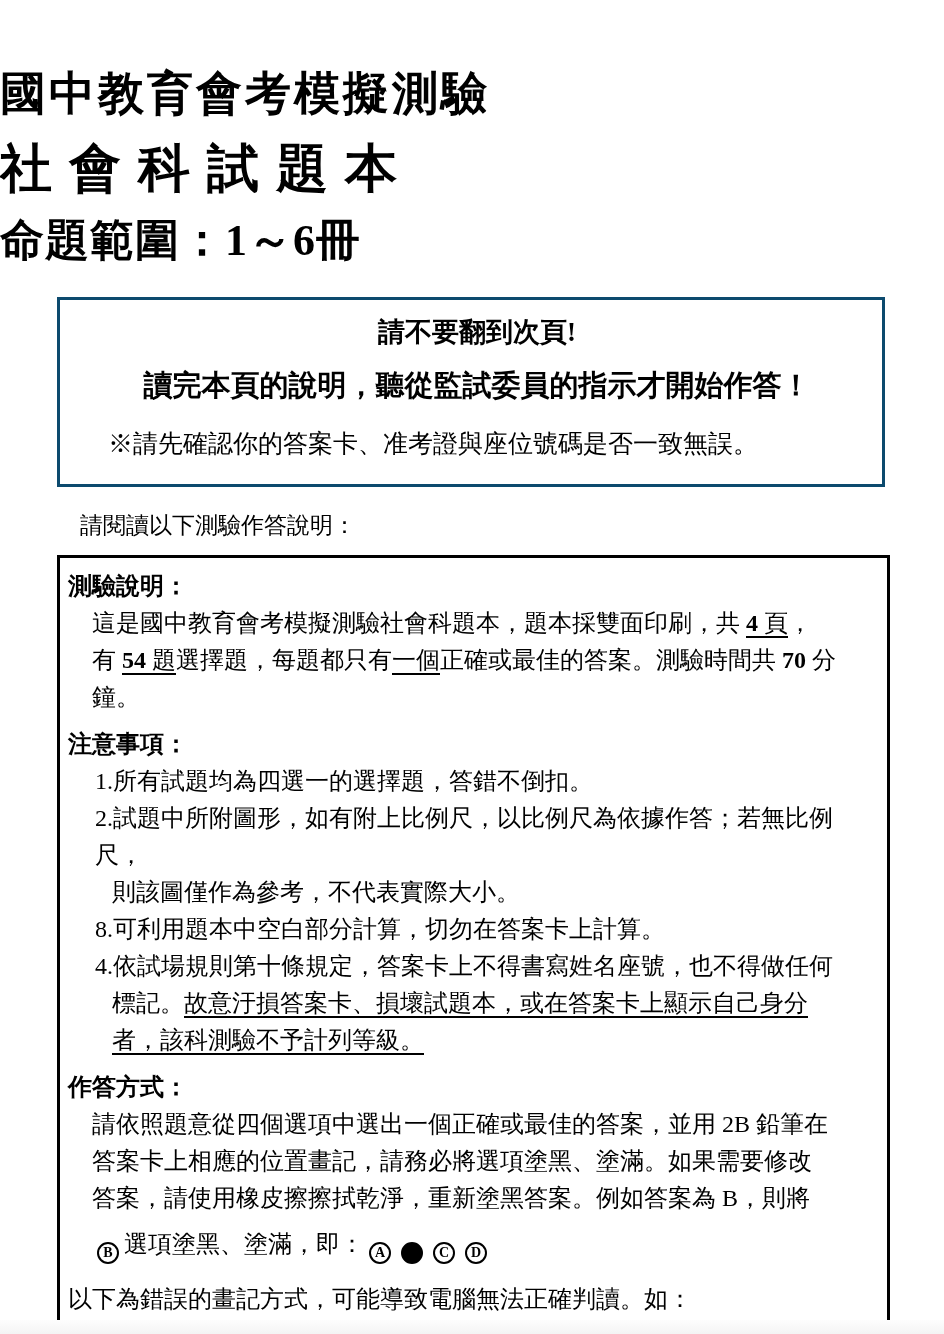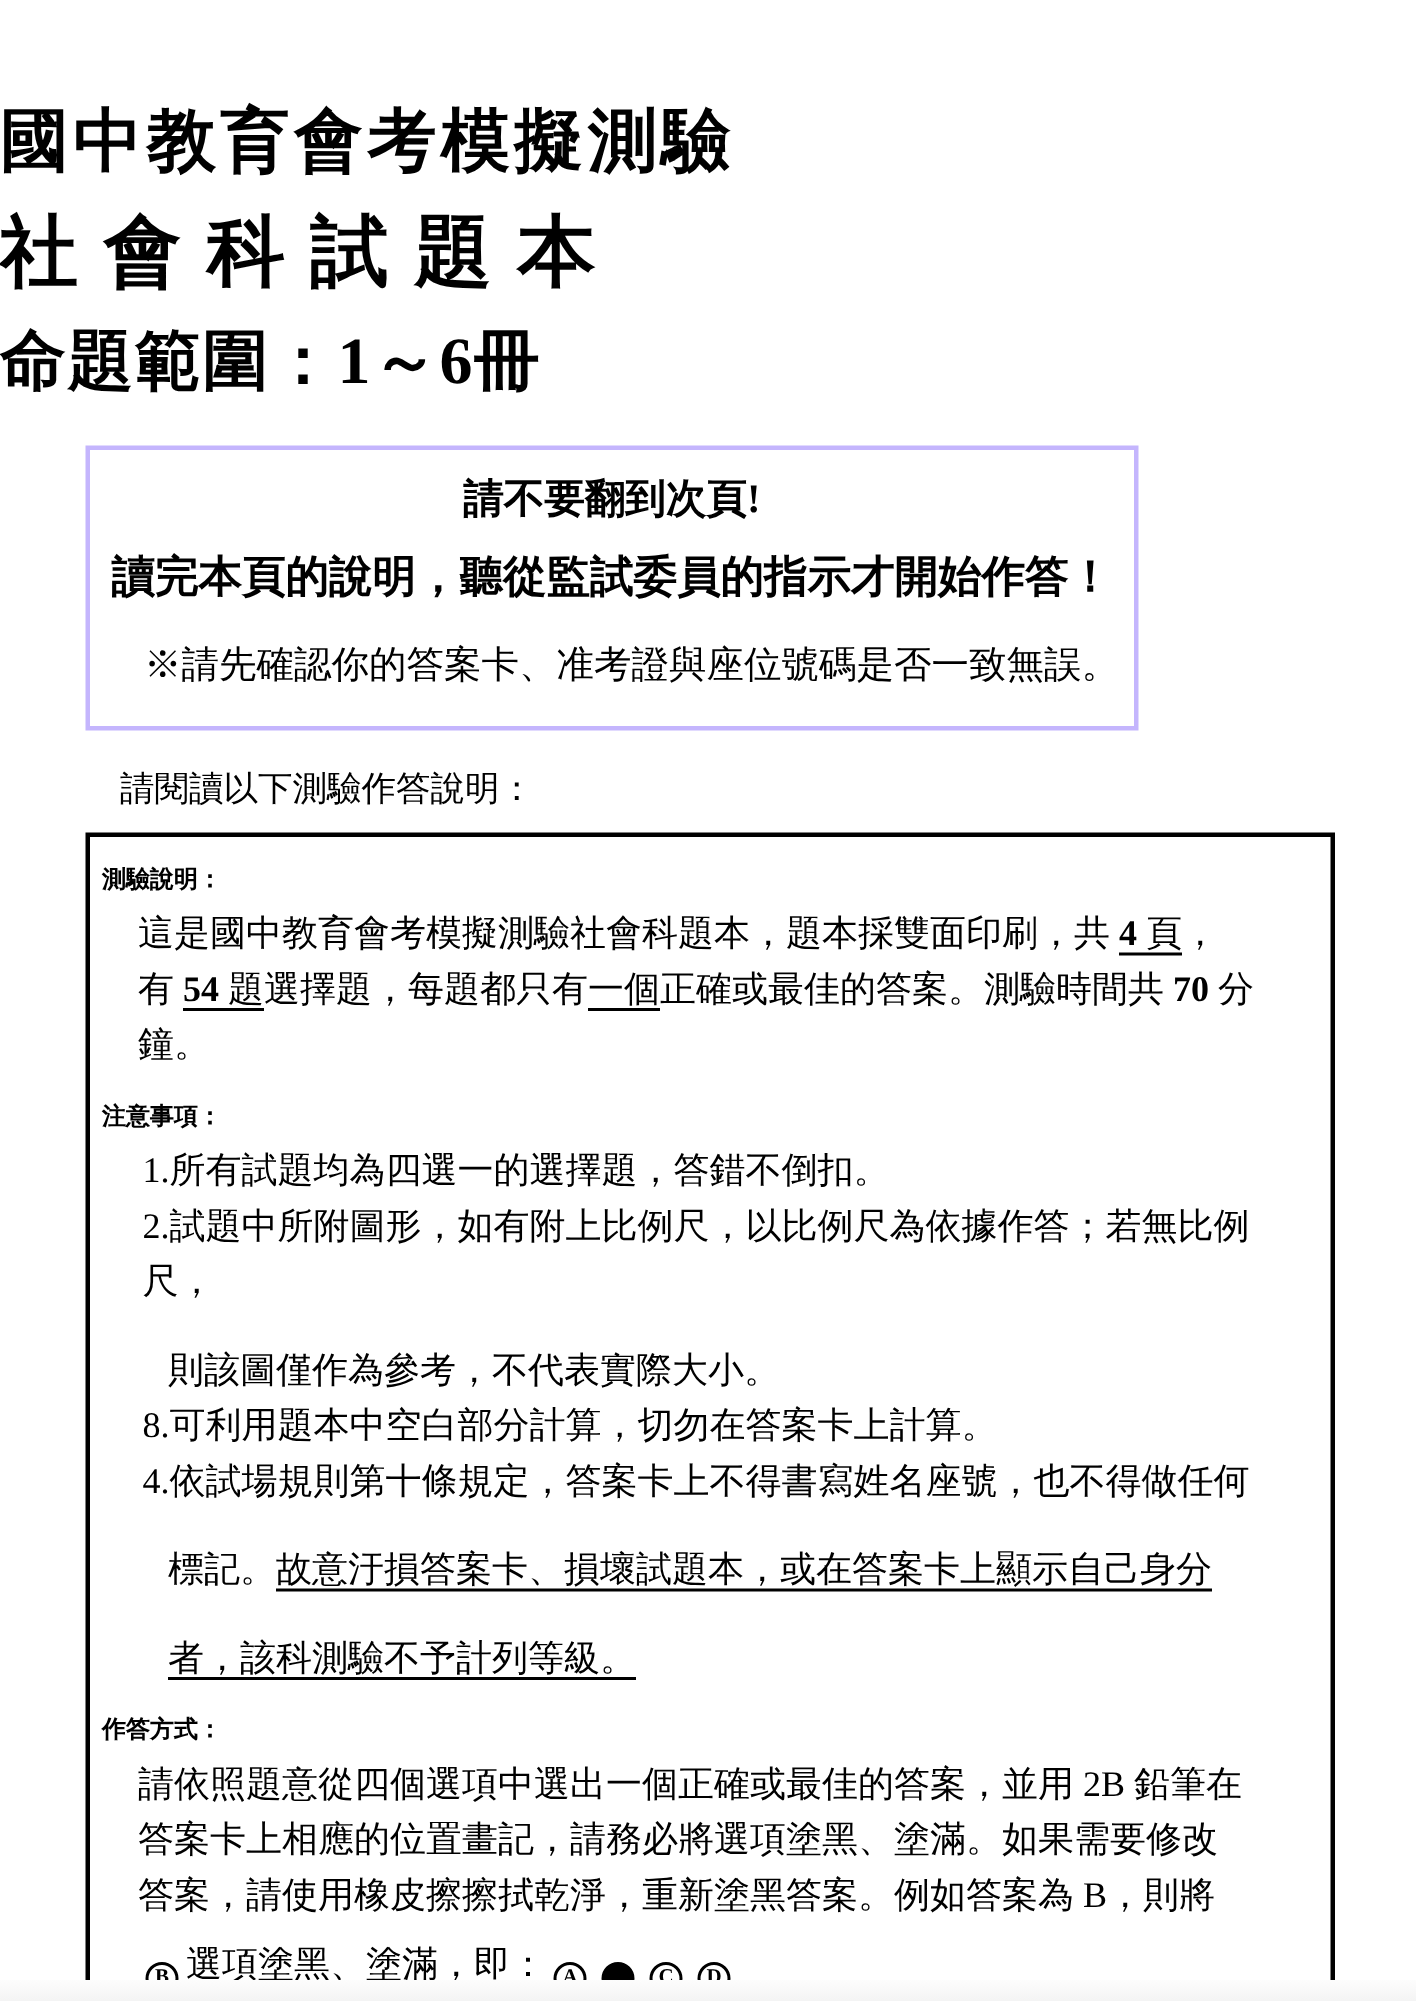--- a/index.html
+++ b/index.html
@@ -12,40 +12,40 @@
   .page{position:relative;width:944px;height:1334px;}
 
   
   .titles{padding-top:52px;text-align:left;margin-top:12px;}
   .title-main{font-size:46px;font-weight:bold;letter-spacing:3px;line-height:60px;}
   .title-subject{font-size:52px;font-weight:bold;letter-spacing:2px;line-height:62px;margin-top:14px;}
   .title-scope{font-size:44px;font-weight:bold;letter-spacing:1px;line-height:62px;margin-top:10px;}
 
   
   .warning-box{
-    box-sizing:border-box;width:702px;margin:25px 0 0 57px;
-    border:3px solid #c4b5fd;padding:12px 0 24px 0;background:#fff;
+    box-sizing:border-box;width:828px;margin:25px 0 0 57px;
+    border:3px solid #0c4a6e;padding:12px 0 24px 12px;background:#fff;
   }
   .w-line1{text-align:center;font-size:27px;font-weight:bold;line-height:40px;}
   .w-line2{text-align:center;font-size:29px;font-weight:bold;line-height:42px;margin-top:12px;}
   .w-line3{font-size:25px;line-height:32px;margin-top:22px;padding-left:36px;}
 
   .read-note{font-size:23px;line-height:30px;margin:24px 0 0 80px;}
 
   
   .instr-box{
     box-sizing:border-box;width:833px;margin:14px 0 0 57px;
     border:3px solid #000;padding:10px 14px 24px 8px;background:#fff;
   }
-  .sec-h{font-size:16px;font-weight:bold;line-height:37px;}
+  .sec-h{font-size:24px;font-weight:bold;line-height:37px;}
   .mt{margin-top:10px;}
   .bline{font-size:24px;line-height:37px;}
   .indent1{margin-left:24px;}
   .indent-num{margin-left:27px;}
-  .indent-cont{margin-left:44px;margin-top:22px;}
+  .indent-cont{margin-left:44px;}
   .b{font-weight:bold;}
   .u{text-decoration:underline;text-underline-offset:5px;}
   .bu{font-weight:bold;text-decoration:underline;text-underline-offset:5px;}
 
   
   .opt{
     box-sizing:border-box;width:22px;height:22px;border:2px solid #000;border-radius:50%;
     display:inline-flex;align-items:center;justify-content:center;
     font-size:14px;font-weight:bold;line-height:1;
     margin:0 5px;position:relative;flex:none;background:#fff;

